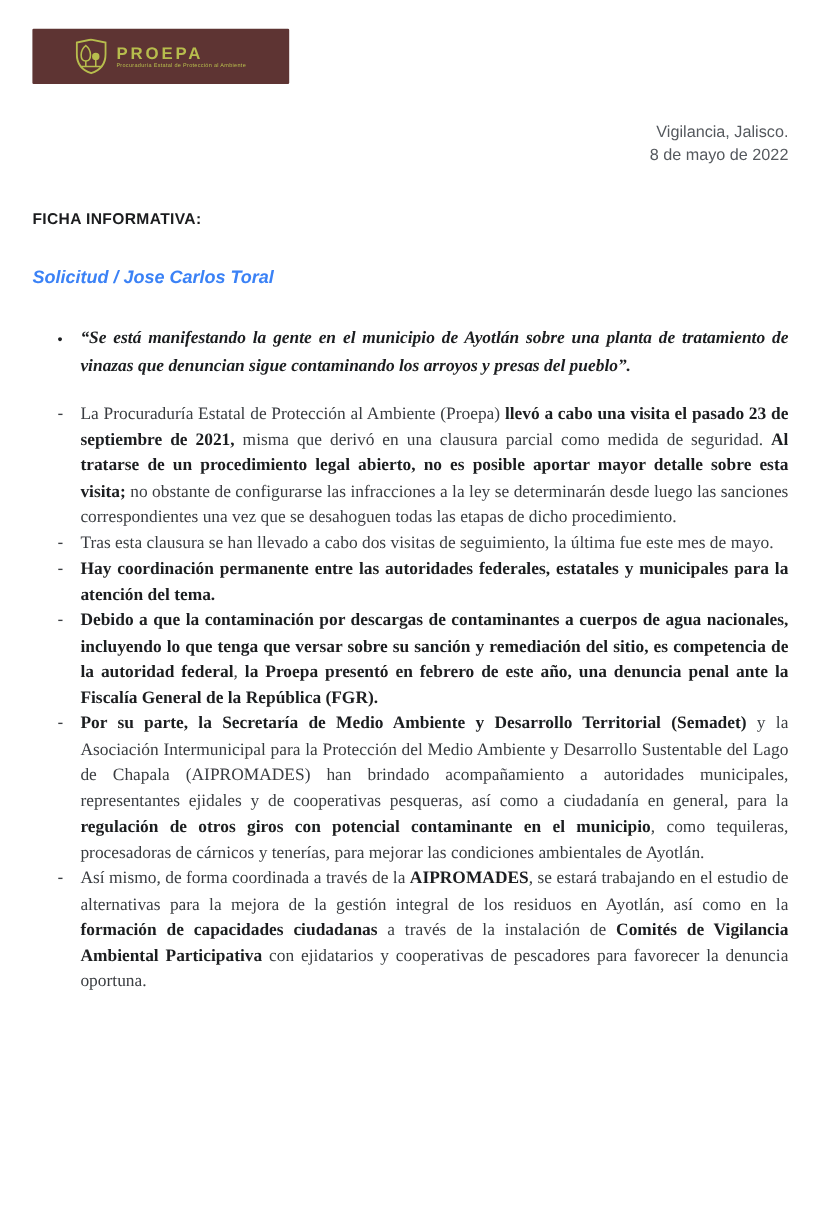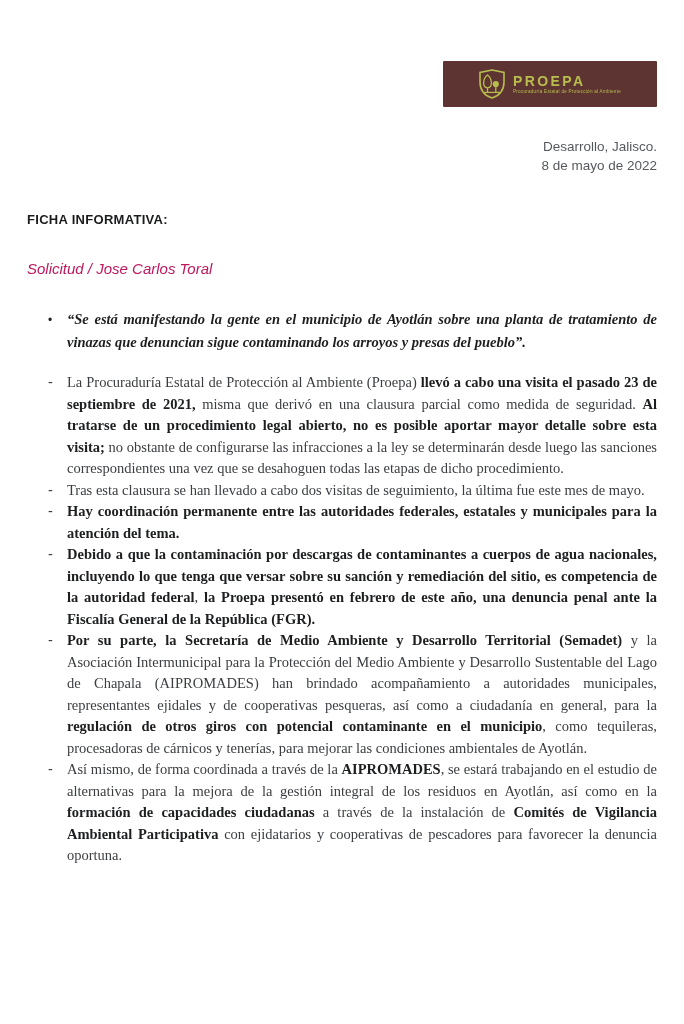--- a/index.html
+++ b/index.html
@@ -4,37 +4,37 @@
 <style>
   html,body{margin:0;padding:0;background:#ffffff;}
   .page{
     width:684px;height:1024px;box-sizing:border-box;
     background:#ffffff;overflow:hidden;position:relative;
     padding:0 27px;
     font-family:"Liberation Sans",sans-serif;
     color:#3a3d41;
   }
   
-  .header{display:flex;justify-content:flex-end;align-items:flex-start;padding-top:61px;}
+  .header{display:flex;justify-content:space-between;align-items:flex-start;padding-top:24px;}
   .logo-band{
     width:214px;height:46px;flex:none;
     display:flex;align-items:center;justify-content:center;gap:8px;
     border-radius:1px;
   }
   .logo-icon{display:flex;align-items:center;}
   .logo-icon svg{display:block;}
   .logo-textcol{display:flex;flex-direction:column;line-height:1;}
   .logo-word{font-size:14px;font-weight:800;letter-spacing:2.4px;}
   .logo-tagline{font-size:4.6px;letter-spacing:.25px;margin-top:2px;white-space:nowrap;}
   .address{margin-top:13px;text-align:left;font-size:10px;line-height:14px;color:#a9aeb4;}
   
   .dateline{margin-top:30px;text-align:right;font-size:13.5px;line-height:19px;color:#55595e;}
   
   .doc-title{margin:37px 0 0;font-size:13px;font-weight:800;letter-spacing:.3px;color:#1b1c1e;}
-  .doc-subtitle{margin:33px 0 0;font-size:15px;font-weight:400;font-style:italic;color:#be185d;}
+  .doc-subtitle{margin:33px 0 0;font-size:15px;font-weight:700;font-style:italic;color:#3b82f6;}
   
   .body-list{margin-top:31px;font-size:14.5px;line-height:21.5px;}
   .li{display:flex;text-align:justify;}
   .li .marker{flex:none;width:19px;margin-left:21px;text-align:left;}
   .li .runs{flex:1;font-family:Liberation Serif, serif;}
   .li .runs span.b{font-weight:700;color:#1c1e20;}
   .li .runs span.i{font-style:italic;}
   .li.quote{line-height:23px;margin-bottom:18px;}
   .li.quote .marker{font-size:12px;padding-top:1px;color:#1c1e20;}
 </style>
@@ -57,21 +57,21 @@
       </span>
       <span class="logo-textcol" style="color: rgb(183, 189, 77);">
         <span class="logo-word">PROEPA</span>
         <span class="logo-tagline">Procuraduría Estatal de Protección al Ambiente</span>
       </span>
     </div>
 
   </div>
 
   <div class="dateline">
-    <div>Desarrollo, Jalisco.</div>
+    <div>Vigilancia, Jalisco.</div>
     <div>8 de mayo de 2022</div>
   </div>
 
   <h1 class="doc-title">FICHA INFORMATIVA:</h1>
 
   <h2 class="doc-subtitle">Solicitud / Jose Carlos Toral</h2>
 
   <div class="body-list">
 
     <div class="li quote">

